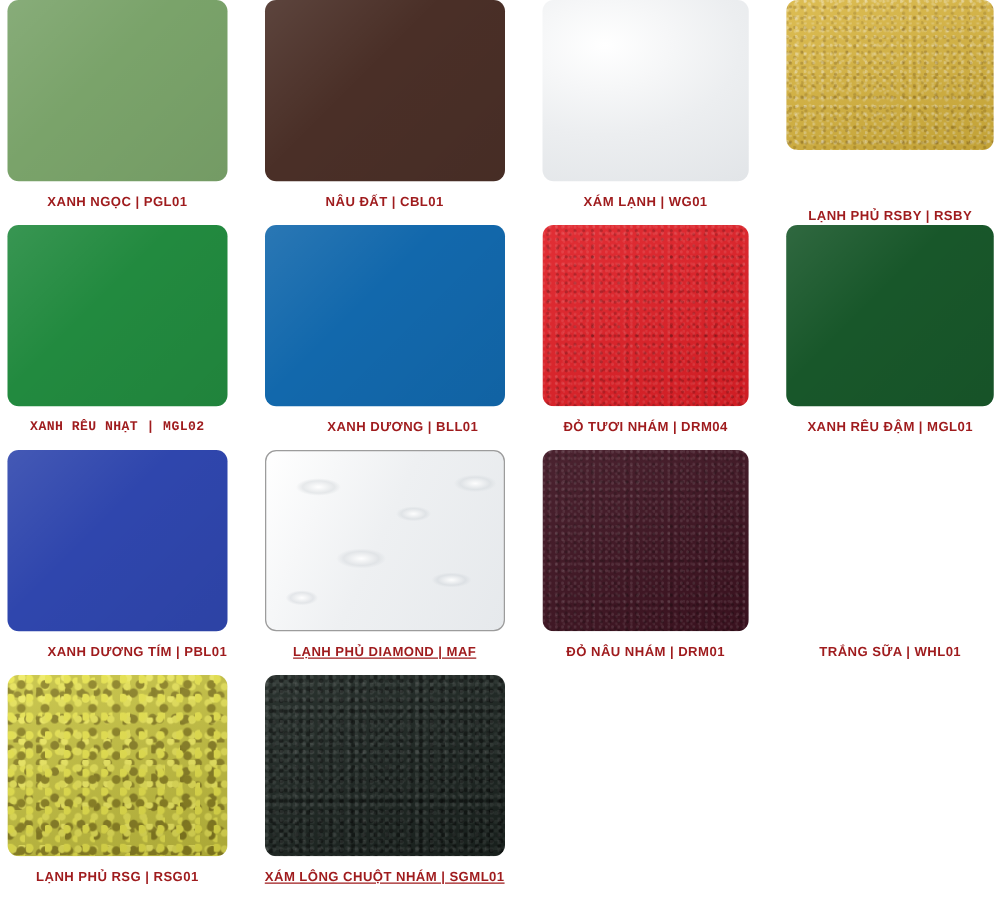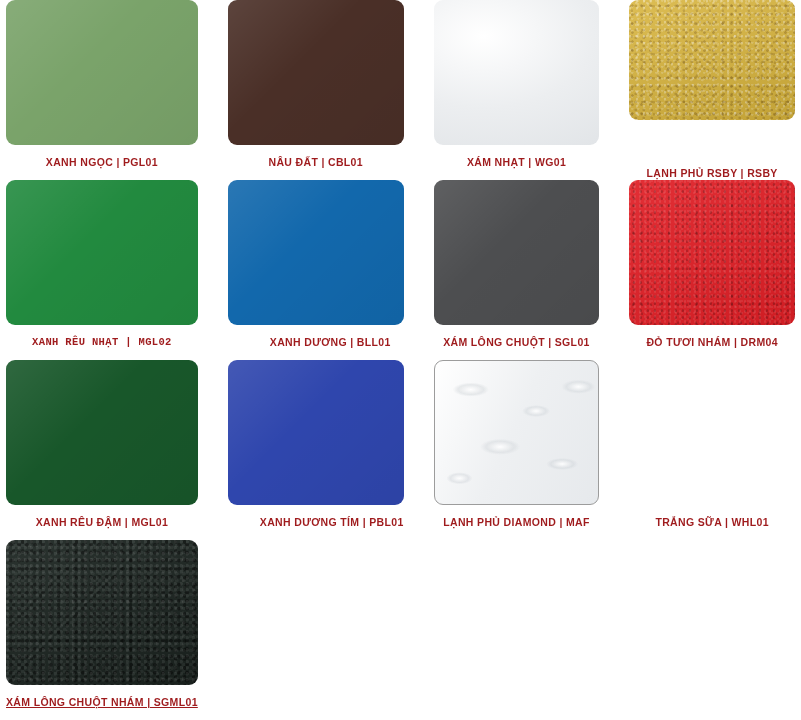--- a/index.html
+++ b/index.html
@@ -159,60 +159,64 @@
     <div class="cell row1">
       <div class="swatch fin-flat" style="--c: #7aa36a;"></div>
       <div class="label" style="color: rgb(159, 27, 29);">XANH NGỌC | PGL01</div>
     </div>
     <div class="cell row1">
       <div class="swatch fin-flat" style="--c: #4a2f27;"></div>
       <div class="label" style="color: rgb(159, 27, 29);">NÂU ĐẤT | CBL01</div>
     </div>
     <div class="cell row1">
       <div class="swatch fin-greywhite" style="--c: #e6e8ea;"></div>
-      <div class="label" style="color: rgb(159, 27, 29);">XÁM NHẠT | WG01</div>
+      <div class="label" style="color: rgb(159, 27, 29);">XÁM LẠNH | WG01</div>
     </div>
     <div class="cell row1">
       <div class="swatch fin-sand" style="--c: #d8b43c;"></div>
       <div class="label" style="color: rgb(159, 27, 29); margin-top: 48px;">LẠNH PHỦ RSBY | RSBY</div>
     </div>
 
     <div class="cell">
       <div class="swatch fin-flat" style="--c: #228a3f;"></div>
       <div class="label" style="color: rgb(159, 27, 29); font-family: Liberation Mono, monospace;">XANH RÊU NHẠT | MGL02</div>
     </div>
     <div class="cell">
       <div class="swatch fin-flat" style="--c: #1268ac;"></div>
       <div class="label" style="color: rgb(159, 27, 29); margin-left: 29px;">XANH DƯƠNG | BLL01</div>
     </div>
     <div class="cell">
-      <div class="swatch fin-flat" style="--c: #4d4e50;"></div>
-      <div class="label" style="color: rgb(159, 27, 29);">XÁM LÔNG CHUỘT | SGL01</div>
-    </div>
-    <div class="cell">
       <div class="swatch fin-matte" style="--c: #e01f26;"></div>
       <div class="label" style="color: rgb(159, 27, 29);">ĐỎ TƯƠI NHÁM | DRM04</div>
     </div>
 
     <div class="cell">
       <div class="swatch fin-flat" style="--c: #18572a;"></div>
       <div class="label" style="color: rgb(159, 27, 29);">XANH RÊU ĐẬM | MGL01</div>
     </div>
     <div class="cell">
       <div class="swatch fin-flat" style="--c: #2f46ad;"></div>
       <div class="label" style="color: rgb(159, 27, 29); margin-left: 32px;">XANH DƯƠNG TÍM | PBL01</div>
     </div>
     <div class="cell">
       <div class="swatch fin-diamond" style="--c: #f2f3f5;"></div>
-      <div class="label" style="color: rgb(159, 27, 29);">LẠNH PHỦ DIAMOND | MAF</div>
+      <div class="label" style="color: rgb(159, 27, 29); text-decoration: underline;">LẠNH PHỦ DIAMOND | MAF</div>
+    </div>
+    <div class="cell">
+      <div class="swatch fin-matte" style="--c: #3d1220;"></div>
+      <div class="label" style="color: rgb(159, 27, 29);">ĐỎ NÂU NHÁM | DRM01</div>
     </div>
 
     <div class="cell">
       <div class="swatch fin-white" style="--c: #ffffff;"></div>
       <div class="label" style="color: rgb(159, 27, 29);">TRẮNG SỮA | WHL01</div>
     </div>
     <div class="cell">
+      <div class="swatch fin-granite" style="--c: #c6c23f;"></div>
+      <div class="label" style="color: rgb(159, 27, 29);">LẠNH PHỦ RSG | RSG01</div>
+    </div>
+    <div class="cell">
       <div class="swatch fin-darkrough" style="--c: #1d2622;"></div>
       <div class="label" style="color: rgb(159, 27, 29); text-decoration: underline;">XÁM LÔNG CHUỘT NHÁM | SGML01</div>
     </div>
 
   </div>
 </div>
 
 </body></html>

